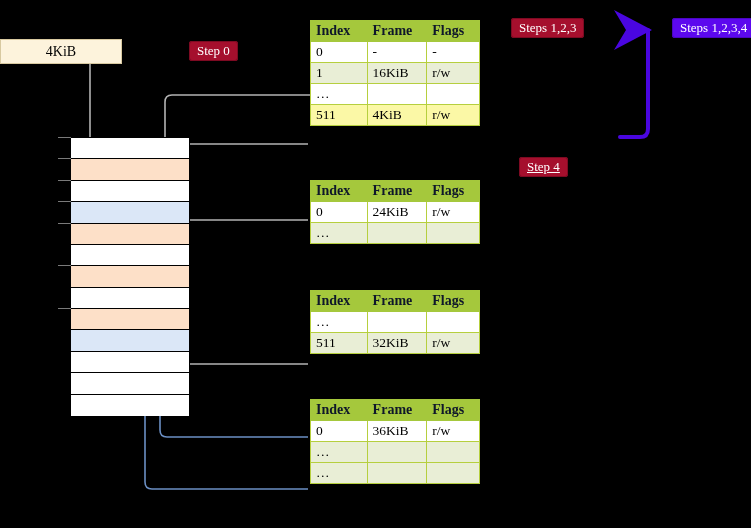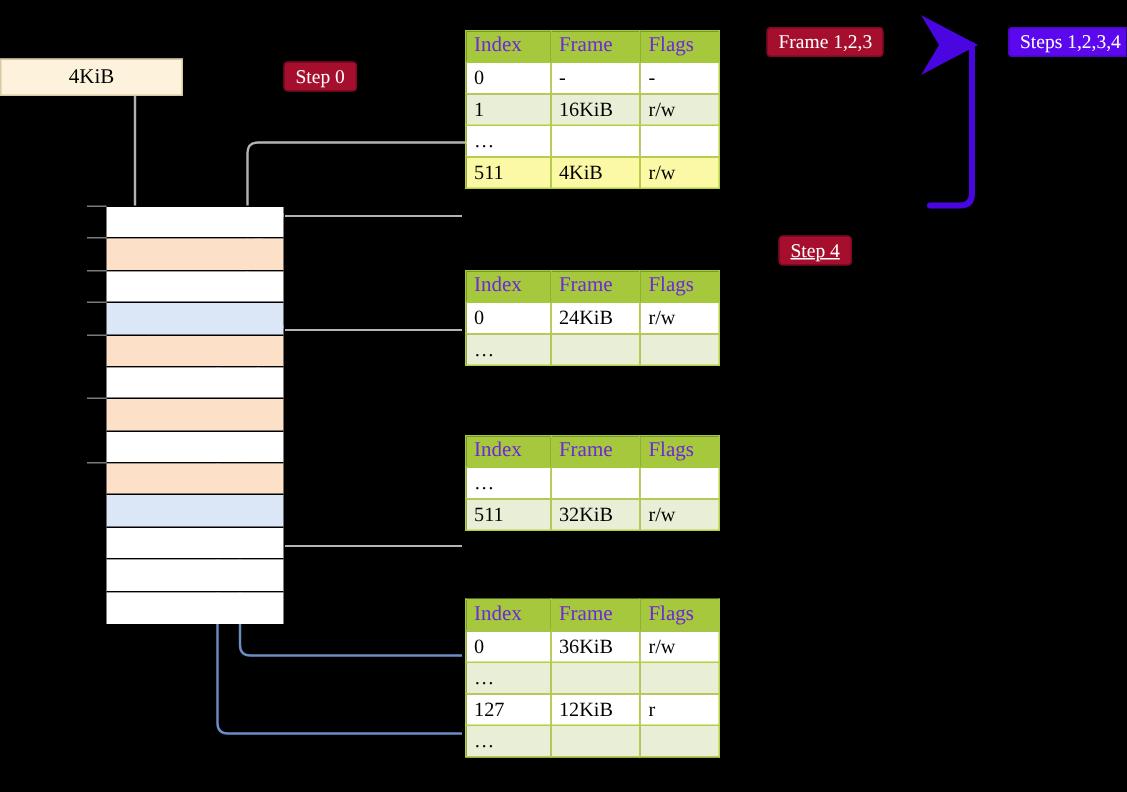--- a/index.html
+++ b/index.html
@@ -53,21 +53,21 @@
     position:absolute;left:310px;width:170px;
     border-collapse:collapse;
     font-size:13.5px;
   }
   .ptable td,.ptable th{
     border:1px solid #b6cf3e;
     padding:2px 5px;height:19px;box-sizing:border-box;
     text-align:left;vertical-align:middle;font-weight:normal;
   }
   .ptable th{
-    background:#a5c83c;color:#6d28d9;font-weight:normal;font-size:14px;
+    background:#a5c83c;color:#0f172a;font-weight:bold;font-size:14px;
     border:1px solid #a5c83c;
   }
   .ptable tr.alt td{background:#e9eed6;}
   .ptable tr.plain td{background:#fff;}
   .ptable td.hl{background:#fbf8a6;}
   .ptable tr.alt td.hl{background:#fbf8a6;}
   .col-i{width:57px;}
   .col-f{width:60px;}
   .col-g{width:53px;}
 
@@ -149,21 +149,21 @@
     <span>4KiB</span>
   </div>
 
   <div id="step0" class="badge badge-red">
     <span>Step 0</span>
   </div>
   <div id="step4" class="badge badge-red">
     <span>Step 4</span>
   </div>
   <div id="steps123" class="badge badge-red">
-    <span>Frame 1,2,3</span>
+    <span>Steps 1,2,3</span>
   </div>
   <div id="steps1234" class="badge badge-blue">
     <span>Steps 1,2,3,4</span>
   </div>
 
   <div class="mem" id="memory-column">
       <div class="mem-row" style="height: 21.3846px;"></div>
       <div class="mem-row orange" style="height: 21.3846px;"></div>
       <div class="mem-row" style="height: 21.3846px;"></div>
       <div class="mem-row blue" style="height: 21.3846px;"></div>
@@ -272,25 +272,20 @@
         <tr class="plain">
           <td class="col-i">0</td>
           <td class="col-f">36KiB</td>
           <td class="col-g">r/w</td>
         </tr>
         <tr class="alt">
           <td class="col-i">…</td>
           <td class="col-f"></td>
           <td class="col-g"></td>
         </tr>
-        <tr class="plain">
-          <td class="col-i">127</td>
-          <td class="col-f">12KiB</td>
-          <td class="col-g">r</td>
-        </tr>
         <tr class="alt">
           <td class="col-i">…</td>
           <td class="col-f"></td>
           <td class="col-g"></td>
         </tr>
       </tbody>
     </table>
 
 </div>
 

